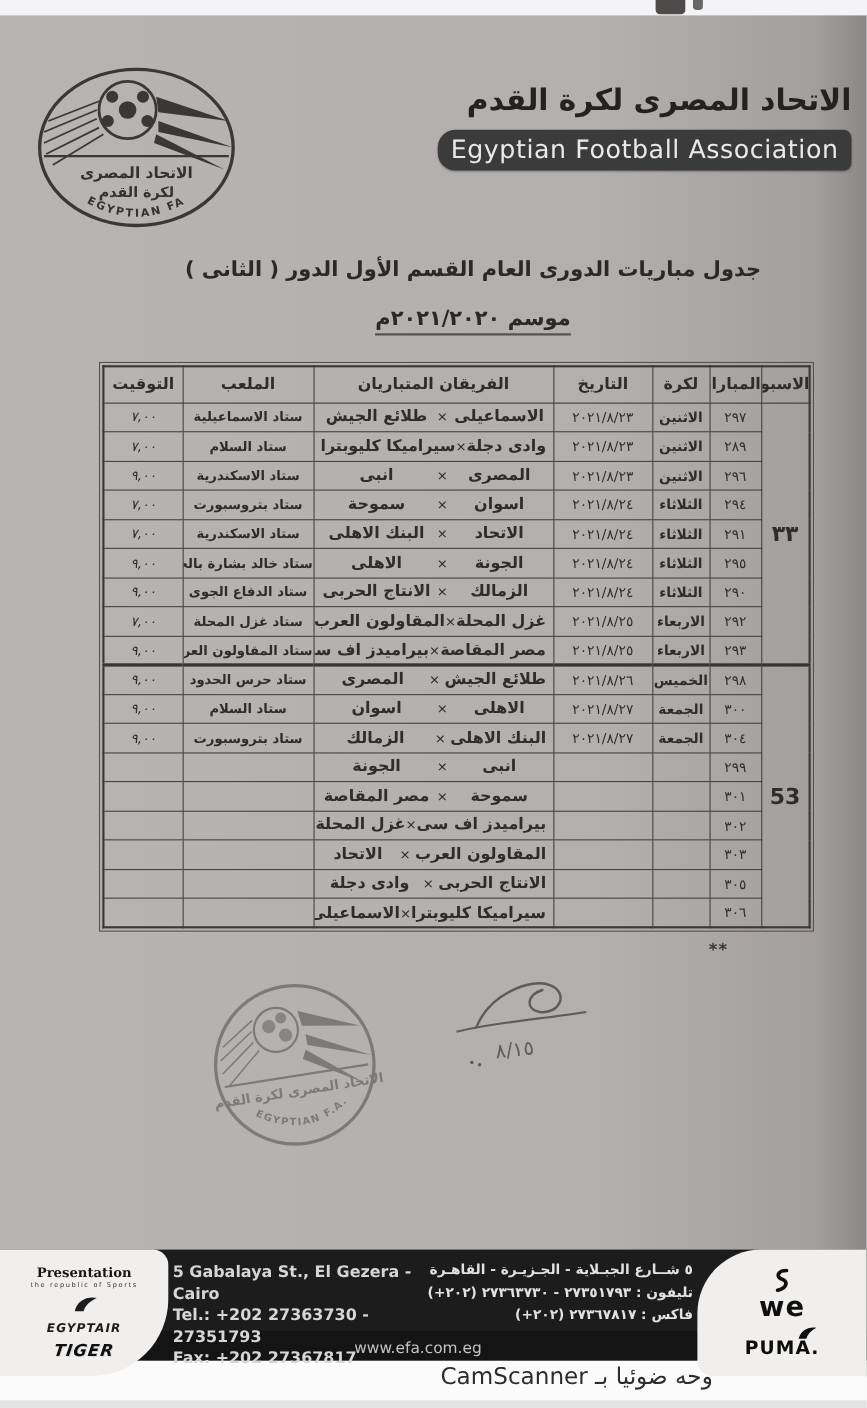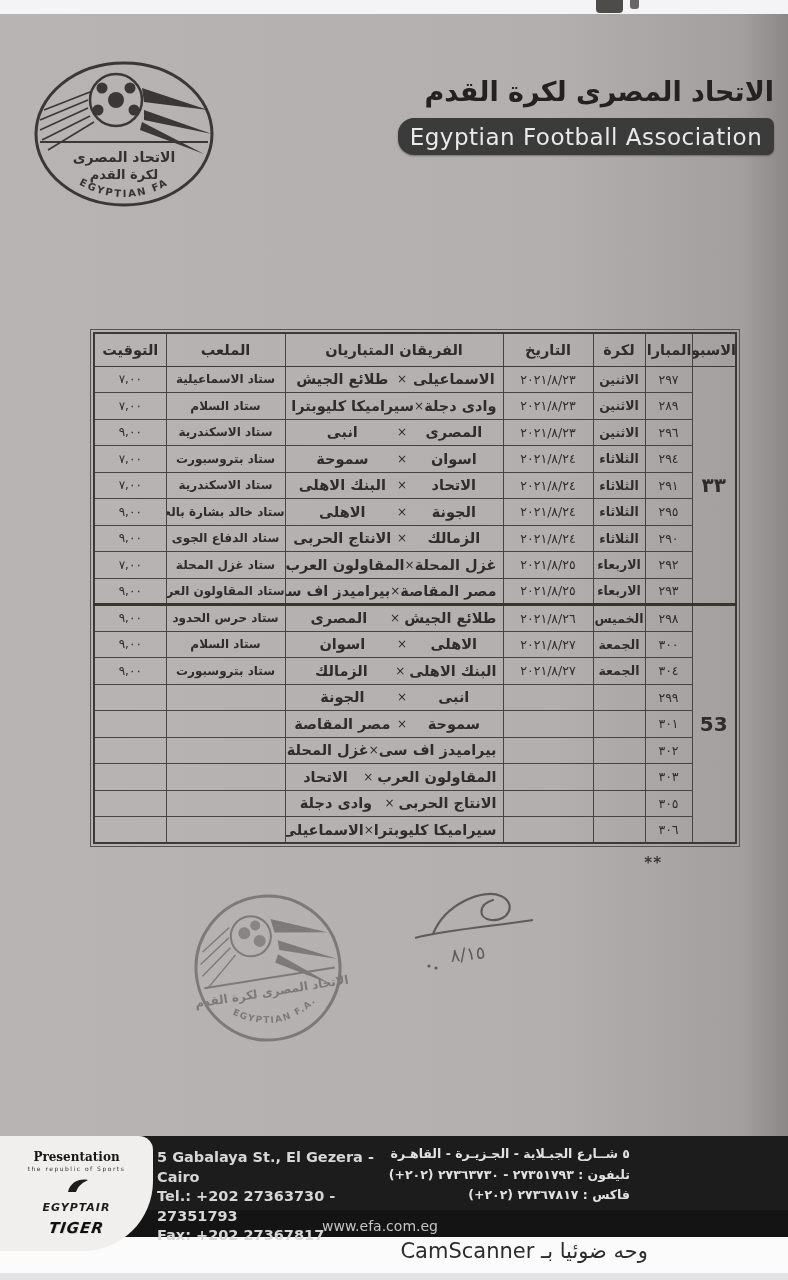--- a/index.html
+++ b/index.html
@@ -31,21 +31,21 @@
     border-bottom:2px solid #55514e;padding-bottom:3px;}
 
   
   .table-wrap{position:absolute;left:95px;top:318px;width:642px;direction:rtl;}
   table.schedule{width:100%;border-collapse:collapse;table-layout:fixed;border:2px solid #3c3a38;
     outline:1px solid #55524f;outline-offset:2px;}
   .schedule th,.schedule td{border:1px solid #47443f;color:var(--ink);overflow:hidden;white-space:nowrap;}
   .schedule thead th{height:33px;font-size:14.5px;font-weight:bold;border-bottom:1.5px solid #3c3a38;}
   .schedule tbody td{height:26.5px;text-align:center;}
   .col-week{width:44px;} .col-match{width:47px;} .col-day{width:52px;} .col-date{width:90px;}
-  .col-teams{width:218px;} .col-stadium{width:119px;} .col-time{width:72px;}
+  .col-teams{width:218px;} .col-stadium{width:119px;} .col-time{width:72px;font-style:italic;}
   td.col-week{font-size:20px;font-weight:bold;}
   td.col-match{font-size:12.5px;}
   td.col-day{font-size:12.5px;font-weight:bold;}
   td.col-date{font-size:12.5px;}
   td.col-teams{padding:0 6px;}
   td.col-teams .cellflex{display:flex;align-items:center;}
   td.col-teams .t1{flex:1.05;text-align:center;font-size:14.5px;font-weight:bold;}
   td.col-teams .vs{width:18px;text-align:center;font-size:12px;}
   td.col-teams .t2{flex:1.25;text-align:center;font-size:14.5px;font-weight:bold;}
   td.col-stadium{font-size:12px;font-weight:bold;}
@@ -126,20 +126,24 @@
     <text font-size="10" font-weight="bold" fill="#34322f" letter-spacing="2" font-family="DejaVu Sans, sans-serif">
       <textPath href="#arcBottom" startOffset="50%" text-anchor="middle">EGYPTIAN FA</textPath>
     </text>
   </svg>
 
   <div class="org-ar">الاتحاد المصرى لكرة القدم</div>
   <div class="org-band">
     <span>Egyptian Football Association</span>
   </div>
 
+  <div class="doc-title">
+    <div class="l1">جدول مباريات الدورى العام القسم الأول الدور (  الثانى )</div>
+    <div><span class="l2">موسم ٢٠٢١/٢٠٢٠م</span></div>
+  </div>
 
   <div class="table-wrap">
     <table class="schedule">
       <colgroup>
         <col class="col-week">
           <col class="col-match">
           <col class="col-day">
           <col class="col-date">
         <col class="col-teams">
           <col class="col-stadium">
@@ -470,19 +474,33 @@
   </div>
 
   <div class="addr-ar">
     <div>٥ شــارع الجبـلاية - الجـزيـرة - القاهـرة</div>
     <div>تليفون : ٢٧٣٥١٧٩٣ - ٢٧٣٦٣٧٣٠ (٢٠٢+)</div>
     <div>فاكس : ٢٧٣٦٧٨١٧ (٢٠٢+)</div>
   </div>
 
   <div class="website">www.efa.com.eg</div>
 
+  <div class="card-right">
+    <div class="we-logo">
+      <svg class="we-swirl" viewBox="0 0 20 22">
+        <path d="M6 20 C14 18 16 12 10 10 C4 8 6 2 14 2" fill="none" stroke="#101010" stroke-width="3.4" stroke-linecap="round"></path>
+      </svg>
+      <div class="we-text">we</div>
+    </div>
+    <div class="puma-logo">
+      <svg class="puma-cat" viewBox="0 0 18 12">
+        <path d="M1 11 C3 4 9 0 17 1 C12 4 9 7 8 11 Z" fill="#0d0d0d"></path>
+      </svg>
+      <div class="puma-text">PUMA.</div>
+    </div>
+  </div>
 
 </div>
 
 <div class="scanner-strip">
   <div class="gray-edge"></div>
 </div>
 <div class="scanner-text">وحه ضوئيا بـ CamScanner</div>
 
 </body></html>

